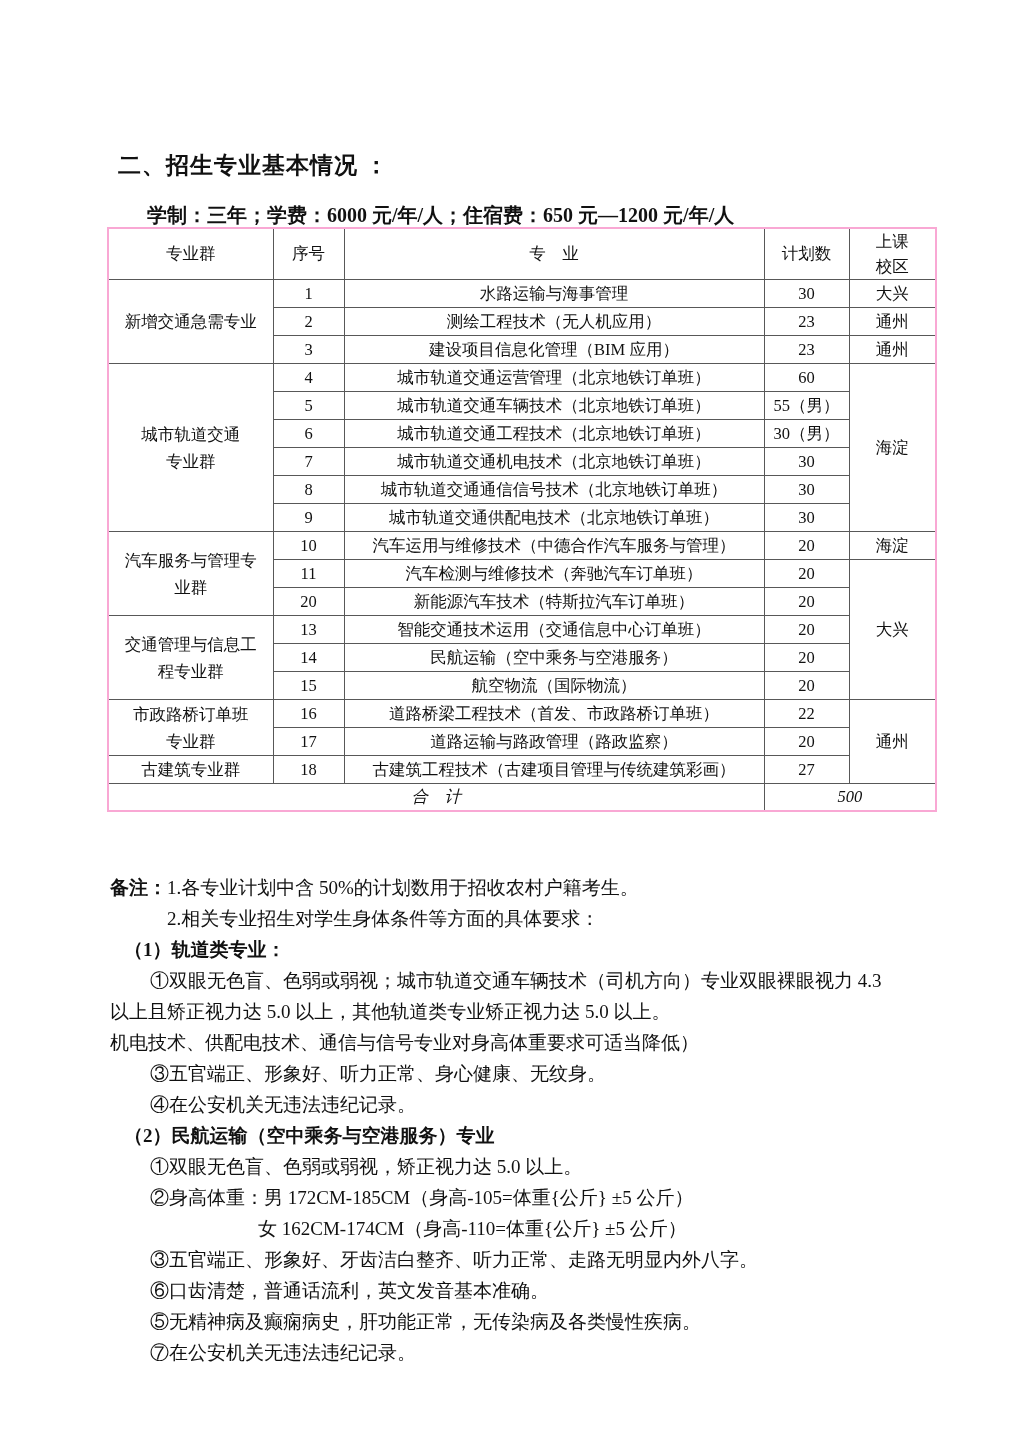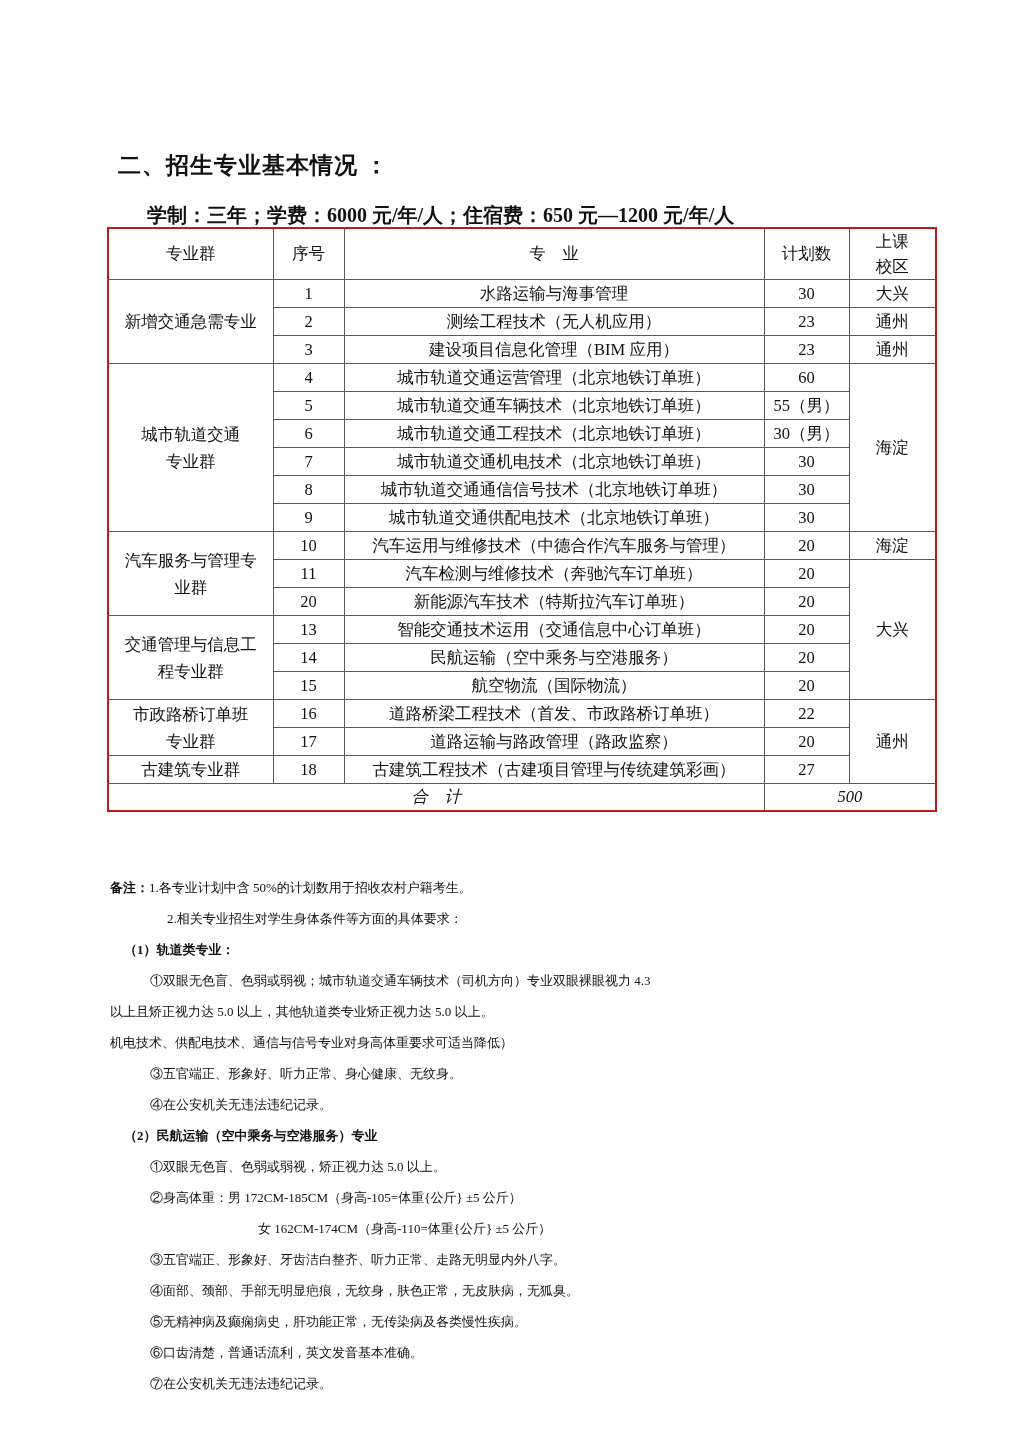--- a/index.html
+++ b/index.html
@@ -29,42 +29,42 @@
     font-weight: bold;
     white-space: nowrap;
     margin-left: 40px;
   }
   table.enroll {
     position: absolute;
     left: 107px;
     top: 227px;
     border-collapse: collapse;
     table-layout: fixed;
-    border: 2px solid #b91c1c;
+    border: 2px solid #f9a8d4;
   }
   table.enroll th, table.enroll td {
     border: 1px solid #585858;
     font-weight: normal;
     font-size: 16.5px;
     padding: 0;
     vertical-align: middle;
     overflow: hidden;
   }
   table.enroll thead th { height: 49px; text-align: center; }
   table.enroll td { height: 27px; line-height: 27px; text-align: center; }
   th.pre, td.pre { white-space: pre-line; line-height: 25px; }
   td.group { white-space: pre-line; line-height: 29px; }
   td.major { text-align: left; padding-left: 9px; }
   tr.total td { height: 26px; line-height: 26px; font-style: italic; }
   .notes {
     position: absolute;
     left: 110px;
     top: 872px;
     width: 832px;
-    font-size: 13px;
+    font-size: 19px;
     line-height: 31px;
   }
   .note-line { white-space: nowrap; }
   .n-num    { margin-left: 57px; }
   .n-paren  { margin-left: 14px; }
   .n-item   { margin-left: 40px; }
   .n-female { margin-left: 148px; }
   .b { font-weight: bold; }
 </style>
 </head>
@@ -217,19 +217,18 @@
     <div class="note-line n-item">①双眼无色盲、色弱或弱视；城市轨道交通车辆技术（司机方向）专业双眼裸眼视力 4.3</div>
     <div class="note-line">以上且矫正视力达 5.0 以上，其他轨道类专业矫正视力达 5.0 以上。</div>
     <div class="note-line">机电技术、供配电技术、通信与信号专业对身高体重要求可适当降低）</div>
     <div class="note-line n-item">③五官端正、形象好、听力正常、身心健康、无纹身。</div>
     <div class="note-line n-item">④在公安机关无违法违纪记录。</div>
     <div class="note-line n-paren b">（2）民航运输（空中乘务与空港服务）专业</div>
     <div class="note-line n-item">①双眼无色盲、色弱或弱视，矫正视力达 5.0 以上。</div>
     <div class="note-line n-item">②身高体重：男 172CM-185CM（身高-105=体重{公斤} ±5 公斤）</div>
     <div class="note-line n-female">女 162CM-174CM（身高-110=体重{公斤} ±5 公斤）</div>
     <div class="note-line n-item">③五官端正、形象好、牙齿洁白整齐、听力正常、走路无明显内外八字。</div>
-    <div class="note-line n-item">④面部、颈部、手部无明显疤痕，无纹身，肤色正常，无皮肤病，无狐臭。</div>
+    <div class="note-line n-item">⑥口齿清楚，普通话流利，英文发音基本准确。</div>
     <div class="note-line n-item">⑤无精神病及癫痫病史，肝功能正常，无传染病及各类慢性疾病。</div>
-    <div class="note-line n-item">⑥口齿清楚，普通话流利，英文发音基本准确。</div>
     <div class="note-line n-item">⑦在公安机关无违法违纪记录。</div>
   </div>
 
 </div>
 
 </body></html>

